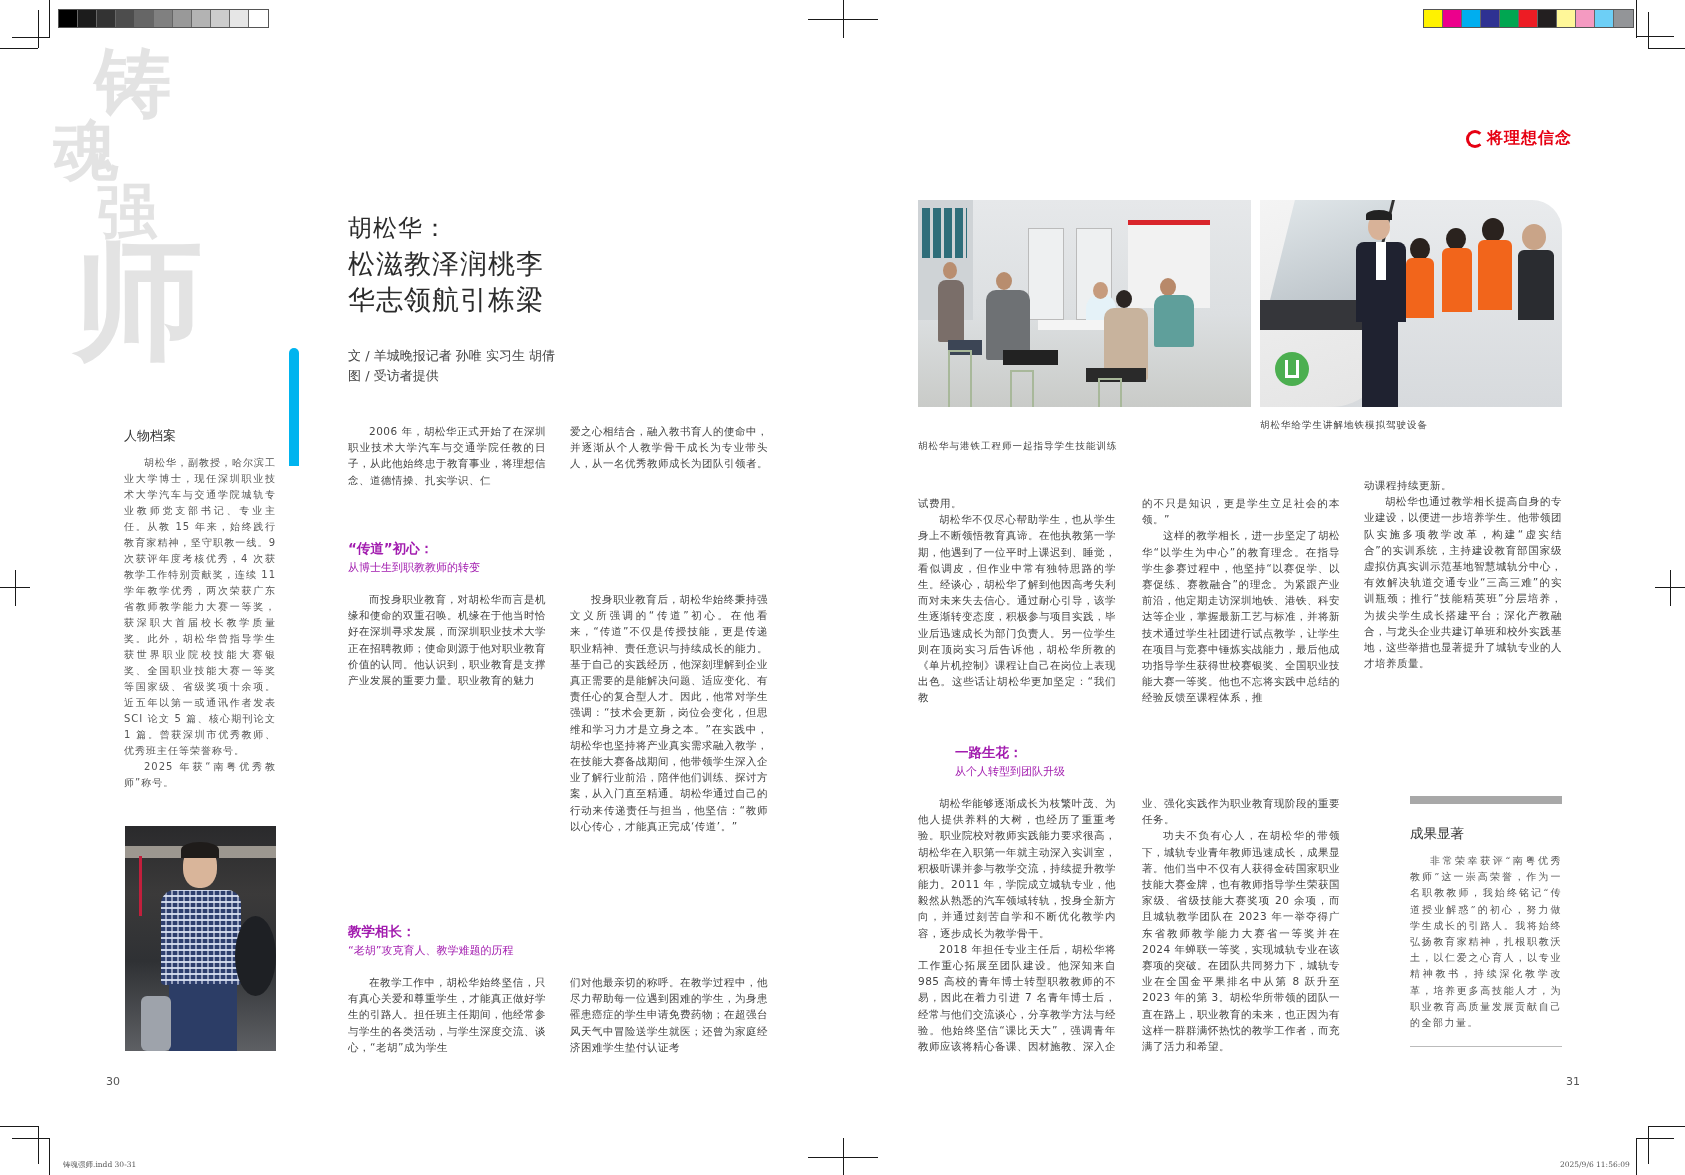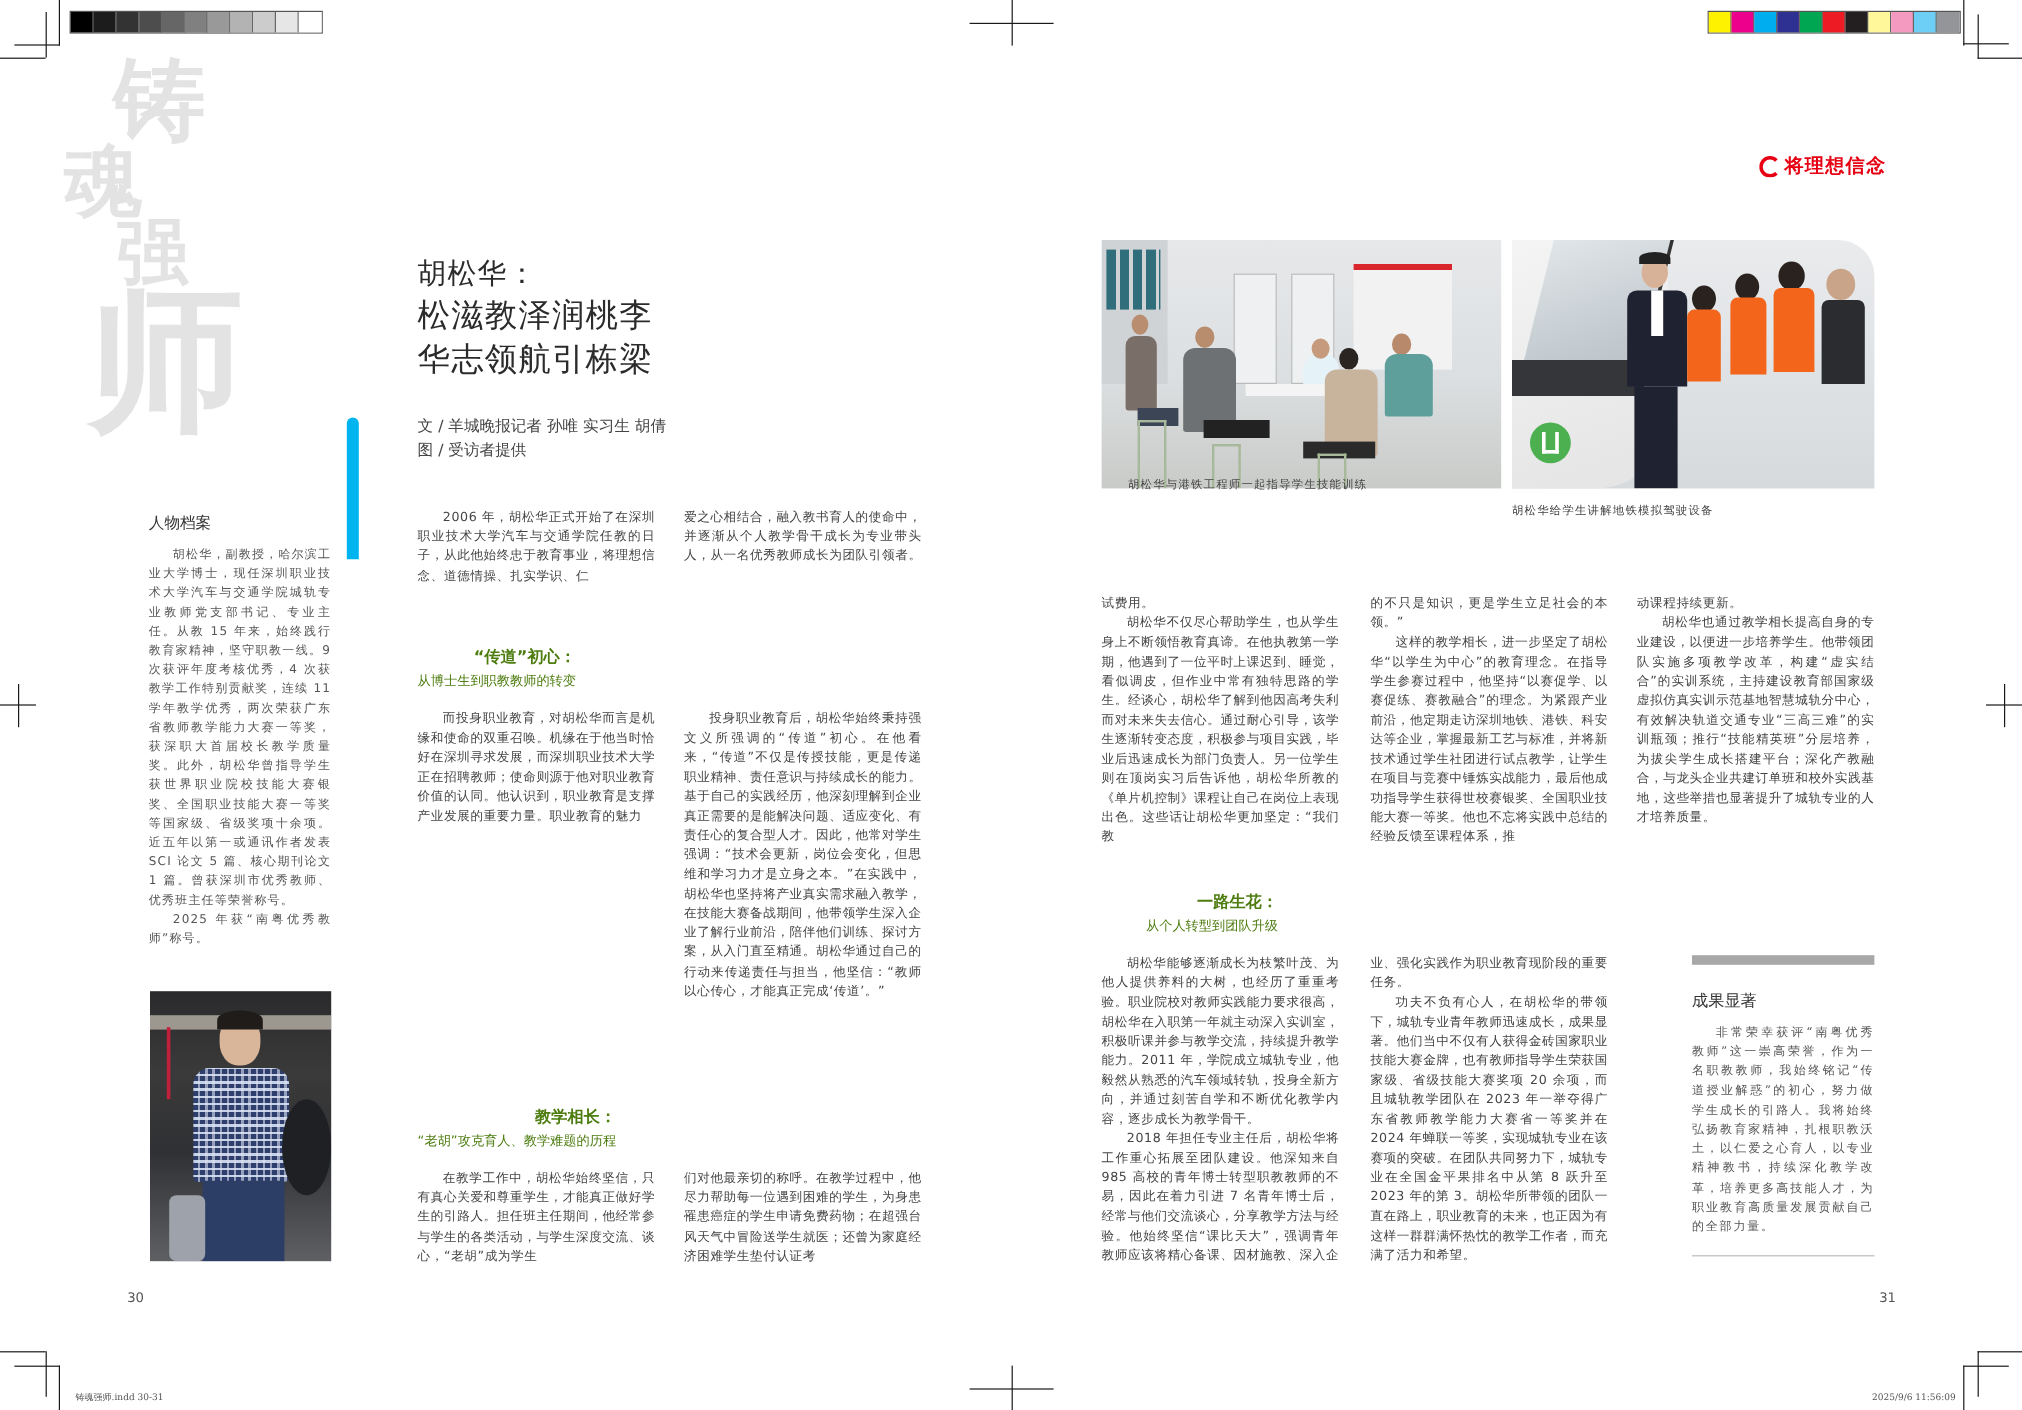--- a/index.html
+++ b/index.html
@@ -25,21 +25,21 @@
   .accent-bar { position: absolute; left: 289px; top: 348px; width: 10px; height: 118px; background: #00b4ef; border-radius: 5px 5px 0 0; }
 
   .title { position: absolute; left: 348px; top: 210px; font-size: 27px; line-height: 36px; color: #2b2b2b; font-weight: normal; letter-spacing: 1px; }
   .title .t1 { display: block; font-size: 24px; }
   .byline { position: absolute; left: 348px; top: 346px; font-size: 13px; line-height: 20px; color: #444; }
 
   .body-text { font-size: 10.5px; line-height: 16.2px; color: #444; text-align: justify; letter-spacing: 0.5px; }
   .body-text p { text-indent: 2em; }
   .body-text p.cont { text-indent: 0; }
 
-  .section-head { position: absolute; color: #4d7c0f; text-align: right; }
+  .section-head { position: absolute; color: #a21caf; }
   .section-head .sh-bold { display: block; font-size: 13.5px; font-weight: bold; line-height: 20px; }
   .section-head .sh-sub { display: block; font-size: 11px; line-height: 20px; }
 
   .profile-title { position: absolute; left: 124px; top: 427px; font-size: 13px; color: #333; }
   .profile-text { position: absolute; left: 124px; top: 455px; width: 152px; font-size: 10px; line-height: 16px; color: #555; text-align: justify; letter-spacing: 1px; }
   .profile-text p { text-indent: 2em; }
 
   .photo { position: absolute; overflow: hidden; }
   .caption { position: absolute; font-size: 9.5px; color: #444; letter-spacing: 1px; font-family: "DejaVu Serif", serif; }
 
@@ -209,21 +209,21 @@
   <div style="position:absolute;left:85px;top:150px;width:55px;height:15px;background:#222;"></div>
   <div style="position:absolute;left:198px;top:90px;width:16px;height:18px;border-radius:50%;background:#2b2522;"></div>
   <div style="position:absolute;left:186px;top:108px;width:44px;height:72px;background:#c8b39d;border-radius:10px 10px 2px 2px;"></div>
   <div style="position:absolute;left:168px;top:168px;width:60px;height:14px;background:#2a2a2a;"></div>
   <div style="position:absolute;left:242px;top:78px;width:16px;height:18px;border-radius:50%;background:#b8896a;"></div>
   <div style="position:absolute;left:236px;top:95px;width:40px;height:52px;background:#5f9f9b;border-radius:10px 10px 2px 2px;"></div>
   <div style="position:absolute;left:30px;top:150px;width:24px;height:57px;border:2px solid #a8b89a;border-bottom:none;"></div>
   <div style="position:absolute;left:92px;top:170px;width:24px;height:37px;border:2px solid #a8b89a;border-bottom:none;"></div>
   <div style="position:absolute;left:180px;top:178px;width:24px;height:29px;border:2px solid #a8b89a;border-bottom:none;"></div>
 </div>
-<div class="caption" style="left:918px;top:398px;margin-left:22px;">胡松华与港铁工程师一起指导学生技能训练</div>
+<div class="caption" style="left:918px;top:440px;">胡松华与港铁工程师一起指导学生技能训练</div>
 
 <div class="photo" style="left:1260px;top:200px;width:302px;height:207px;background:linear-gradient(180deg,#e9ebed 0%,#d7dadd 100%);border-radius:0 30px 0 0;">
   <div style="position:absolute;left:0;top:0;width:130px;height:207px;background:linear-gradient(160deg,#f4f4f4 0%,#e4e4e4 100%);border-radius:0 0 60px 0;"></div>
   <div style="position:absolute;left:20px;top:0;width:100px;height:120px;background:linear-gradient(160deg,#dfe5e8 0%,#b6bec4 100%);transform:skewX(-14deg);border-right:3px solid #333;"></div>
   <div style="position:absolute;left:0;top:100px;width:110px;height:30px;background:#35363a;"></div>
   <div style="position:absolute;left:15px;top:152px;width:34px;height:34px;border-radius:50%;background:#4caf50;"></div>
   <div style="position:absolute;left:25px;top:160px;width:14px;height:18px;border:3px solid #fff;border-top:none;"></div>
   <div style="position:absolute;left:108px;top:14px;width:22px;height:26px;border-radius:50%;background:#d8b298;"></div>
   <div style="position:absolute;left:106px;top:10px;width:26px;height:10px;border-radius:50% 50% 0 0;background:#222;"></div>
   <div style="position:absolute;left:96px;top:42px;width:50px;height:80px;background:#1f2230;border-radius:8px 8px 0 0;"></div>
@@ -241,21 +241,21 @@
 <div class="caption" style="left:1260px;top:419px;">胡松华给学生讲解地铁模拟驾驶设备</div>
 
 <div class="abs body-text" style="left:918px;top:495px;width:198px;">
   <p class="cont">试费用。</p>
   <p>胡松华不仅尽心帮助学生，也从学生身上不断领悟教育真谛。在他执教第一学期，他遇到了一位平时上课迟到、睡觉，看似调皮，但作业中常有独特思路的学生。经谈心，胡松华了解到他因高考失利而对未来失去信心。通过耐心引导，该学生逐渐转变态度，积极参与项目实践，毕业后迅速成长为部门负责人。另一位学生则在顶岗实习后告诉他，胡松华所教的《单片机控制》课程让自己在岗位上表现出色。这些话让胡松华更加坚定：“我们教</p>
 </div>
 <div class="abs body-text" style="left:1142px;top:495px;width:198px;">
   <p class="cont">的不只是知识，更是学生立足社会的本领。”</p>
   <p>这样的教学相长，进一步坚定了胡松华“以学生为中心”的教育理念。在指导学生参赛过程中，他坚持“以赛促学、以赛促练、赛教融合”的理念。为紧跟产业前沿，他定期走访深圳地铁、港铁、科安达等企业，掌握最新工艺与标准，并将新技术通过学生社团进行试点教学，让学生在项目与竞赛中锤炼实战能力，最后他成功指导学生获得世校赛银奖、全国职业技能大赛一等奖。他也不忘将实践中总结的经验反馈至课程体系，推</p>
 </div>
-<div class="abs body-text" style="left:1364px;top:495px;width:198px;">
+<div class="abs body-text" style="left:1364px;top:477px;width:198px;">
   <p class="cont">动课程持续更新。</p>
   <p>胡松华也通过教学相长提高自身的专业建设，以便进一步培养学生。他带领团队实施多项教学改革，构建“虚实结合”的实训系统，主持建设教育部国家级虚拟仿真实训示范基地智慧城轨分中心，有效解决轨道交通专业“三高三难”的实训瓶颈；推行“技能精英班”分层培养，为拔尖学生成长搭建平台；深化产教融合，与龙头企业共建订单班和校外实践基地，这些举措也显著提升了城轨专业的人才培养质量。</p>
 </div>
 
 <div class="section-head" style="left:918px;top:742px;margin-left:37px;">
   <span class="sh-bold">一路生花：</span>
   <span class="sh-sub">从个人转型到团队升级</span>
 </div>
 <div class="abs body-text" style="left:918px;top:795px;width:198px;">
   <p>胡松华能够逐渐成长为枝繁叶茂、为他人提供养料的大树，也经历了重重考验。职业院校对教师实践能力要求很高，胡松华在入职第一年就主动深入实训室，积极听课并参与教学交流，持续提升教学能力。2011 年，学院成立城轨专业，他毅然从熟悉的汽车领域转轨，投身全新方向，并通过刻苦自学和不断优化教学内容，逐步成长为教学骨干。</p>

